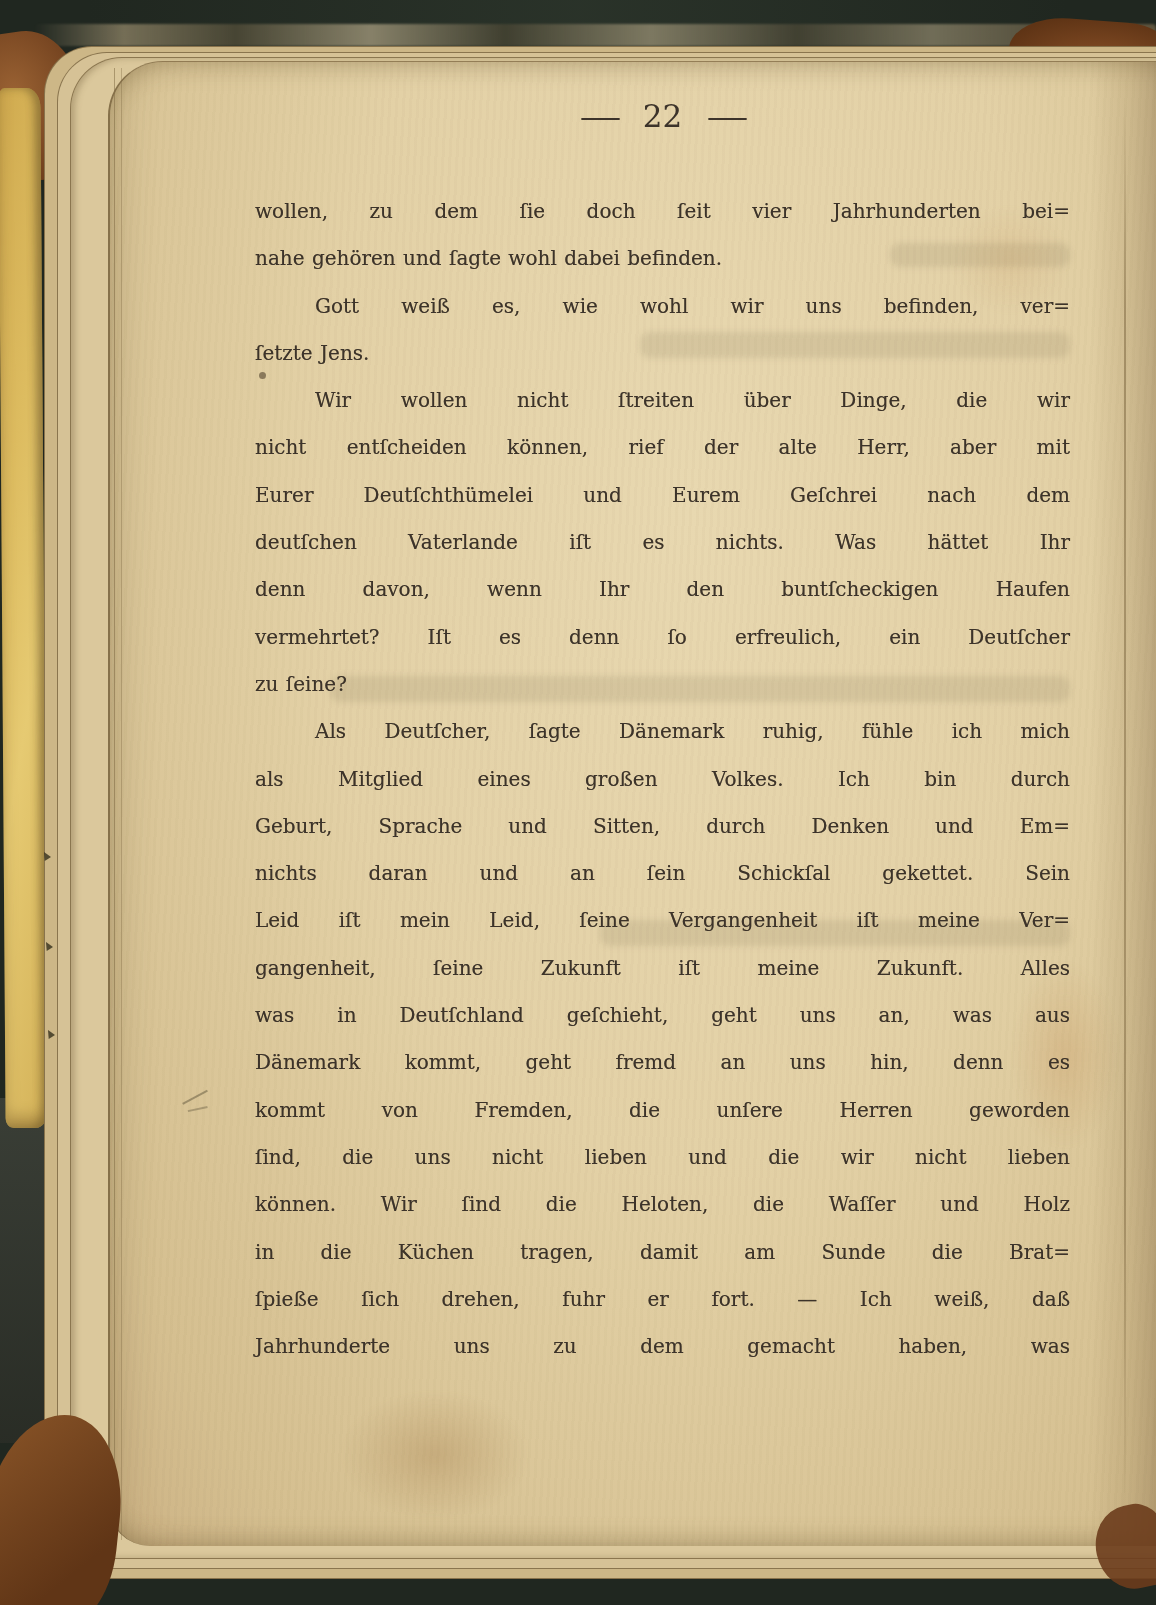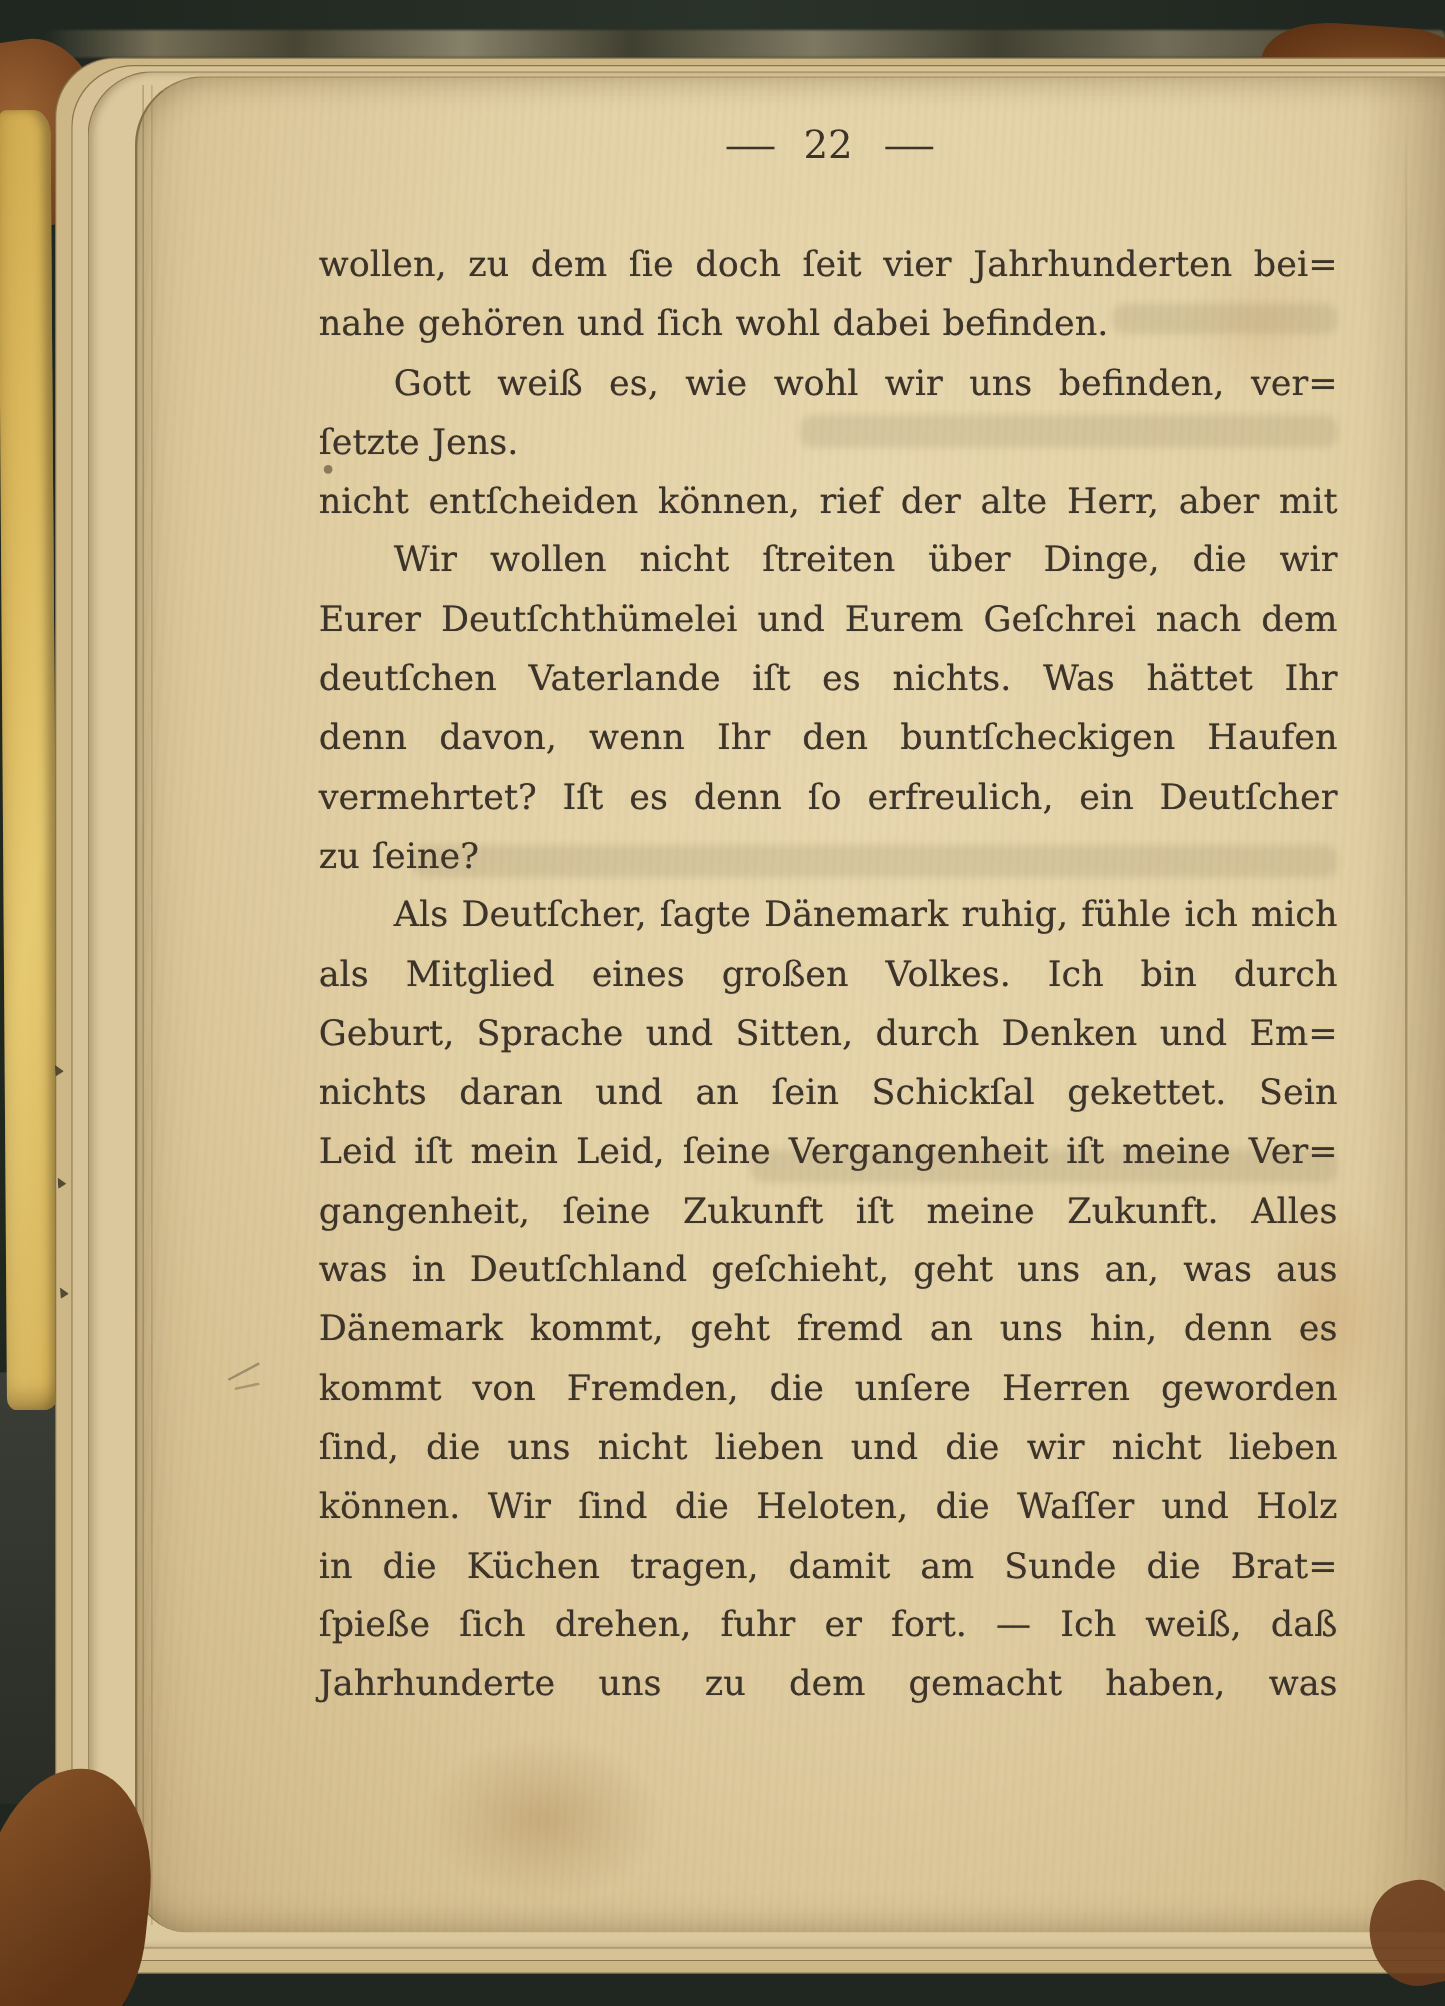--- a/index.html
+++ b/index.html
@@ -147,21 +147,21 @@
     font-size: 30px; line-height: 36px;
   }
   .page-header .dash { letter-spacing: -2px; transform: scaleX(1.4); display: inline-block; }
   .page-header .num { font-size: 31px; text-align: right; }
 
   .page-body {
     position: absolute; left: 255px; top: 188px; width: 815px;
     color: var(--ink, #3c332a);
   }
   .line {
-    font-size: 28px;
+    font-size: 20px;
     line-height: 47.3px;
     text-align: justify;
     text-align-last: justify;
     word-spacing: 1px;
     text-shadow: 0 0 0.6px rgba(55,45,30,.5);
   }
   .line.indent { text-indent: 60px; }
   .line.para-end { text-align-last: left; }
 </style>
 </head>
@@ -203,25 +203,25 @@
   <div class="scribble2"></div>
 
   <div class="page-header">
     <span class="dash">—</span>
     <span class="num">22</span>
     <span class="dash">—</span>
   </div>
 
   <div class="page-body">
       <div class="line">wollen, zu dem ſie doch ſeit vier Jahrhunderten bei=</div>
-      <div class="line para-end">nahe gehören und ſich wohl dabei befinden.</div>
+      <div class="line para-end">nahe gehören und ſagte wohl dabei befinden.</div>
       <div class="line indent">Gott weiß es, wie wohl wir uns befinden, ver=</div>
       <div class="line para-end">ſetzte Jens.</div>
+      <div class="line indent">Wir wollen nicht ſtreiten über Dinge, die wir</div>
       <div class="line">nicht entſcheiden können, rief der alte Herr, aber mit</div>
-      <div class="line indent">Wir wollen nicht ſtreiten über Dinge, die wir</div>
       <div class="line">Eurer Deutſchthümelei und Eurem Geſchrei nach dem</div>
       <div class="line">deutſchen Vaterlande iſt es nichts. Was hättet Ihr</div>
       <div class="line">denn davon, wenn Ihr den buntſcheckigen Haufen</div>
       <div class="line">vermehrtet? Iſt es denn ſo erfreulich, ein Deutſcher</div>
       <div class="line para-end">zu ſeine?</div>
       <div class="line indent">Als Deutſcher, ſagte Dänemark ruhig, fühle ich mich</div>
       <div class="line">als Mitglied eines großen Volkes. Ich bin durch</div>
       <div class="line">Geburt, Sprache und Sitten, durch Denken und Em=</div>
       <div class="line">nichts daran und an ſein Schickſal gekettet. Sein</div>
       <div class="line">Leid iſt mein Leid, ſeine Vergangenheit iſt meine Ver=</div>

